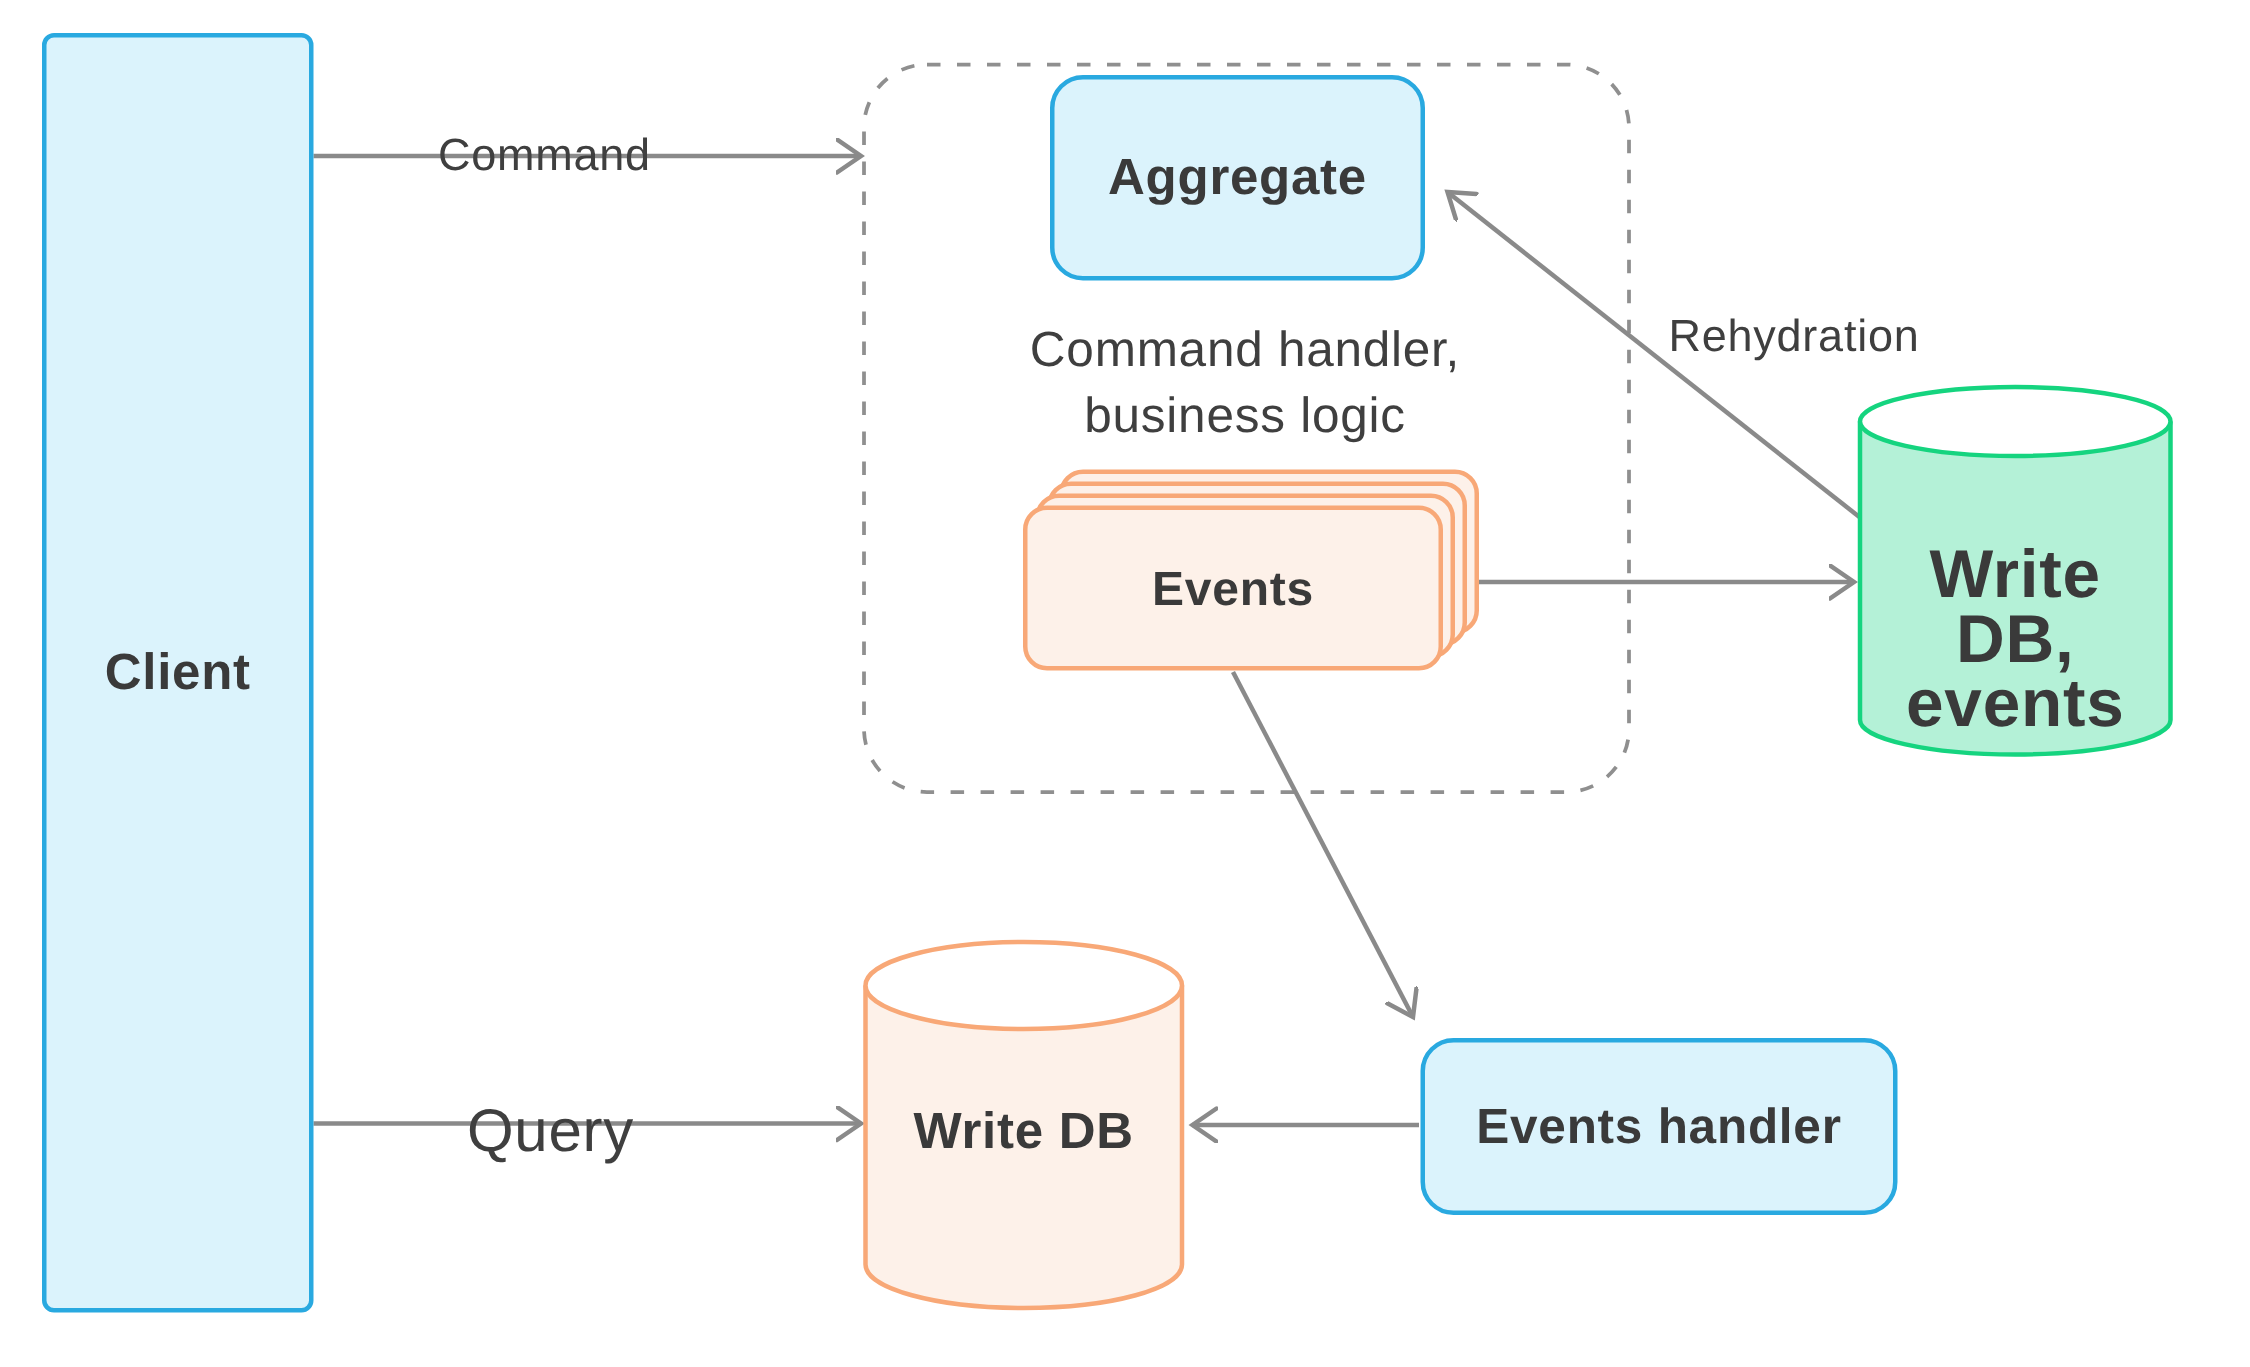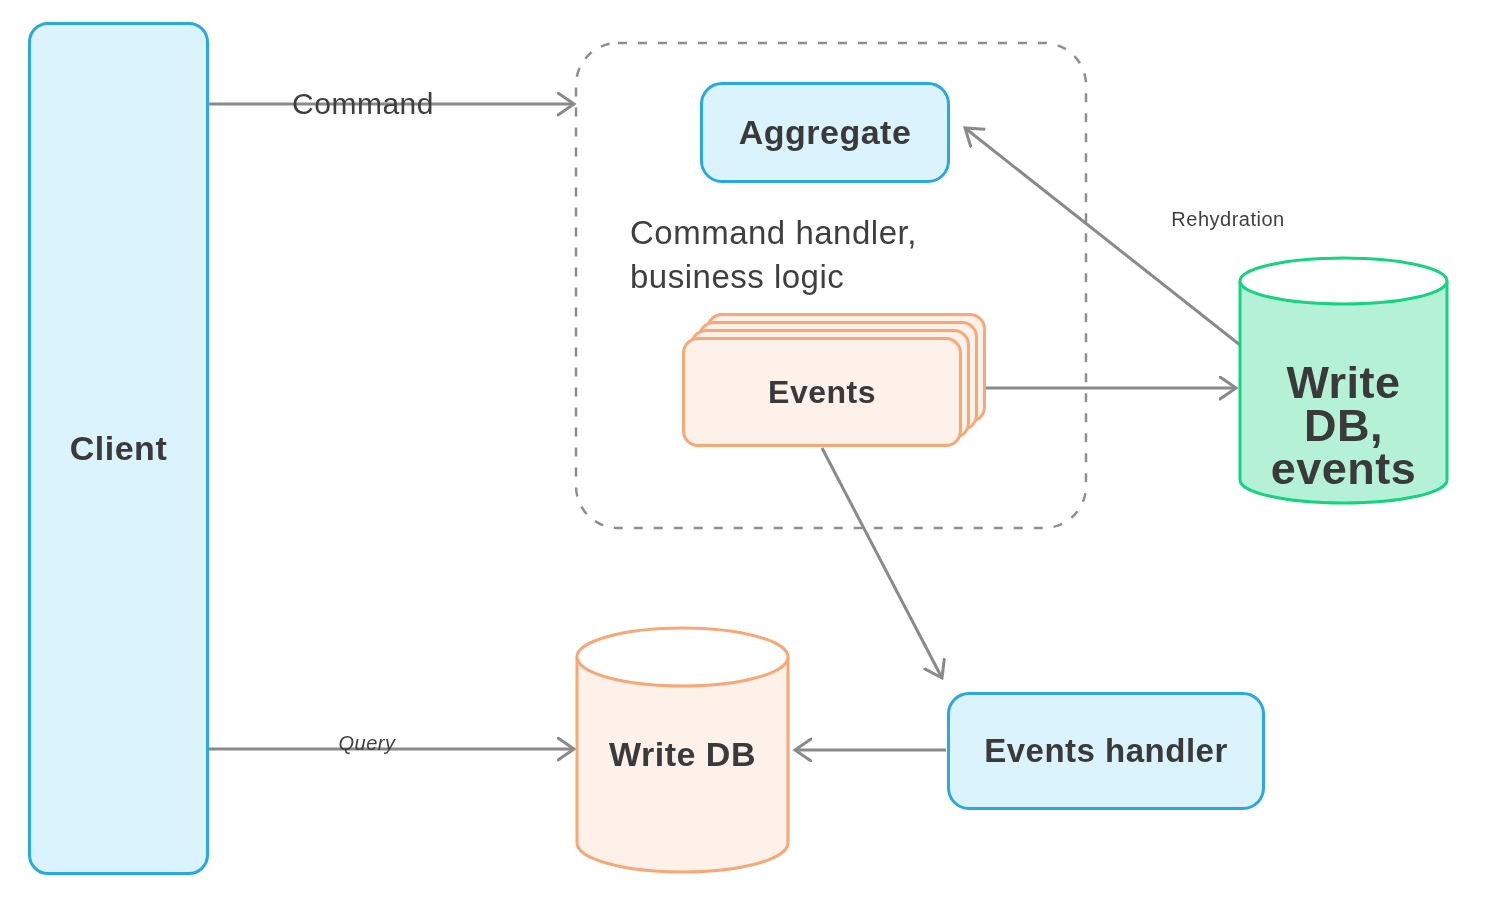--- a/index.html
+++ b/index.html
@@ -21,22 +21,22 @@
     align-items: center;
     justify-content: center;
     color: var(--text-dark);
     font-weight: 700;
     letter-spacing: 0.5px;
   }
   .blue {
     background: var(--blue-fill);
     border: 3px solid var(--blue-border);
   }
-  .client        { left: 28px;  top: 22px;  width: 181px; height: 853px; border-radius: 20px; font-size: 34px; }
-  .aggregate     { left: 700px; top: 82px;  width: 250px; height: 101px; border-radius: 22px; font-size: 34px; }
+  .client        { left: 28px;  top: 22px;  width: 181px; height: 853px; border-radius: 8px; font-size: 34px; }
+  .aggregate     { left: 700px; top: 50px;  width: 250px; height: 137px; border-radius: 22px; font-size: 34px; }
   .event-handler { left: 947px; top: 692px; width: 318px; height: 118px; border-radius: 22px; font-size: 33px; }
 
   
   .card {
     position: absolute;
     box-sizing: border-box;
     width: 280px;
     height: 110px;
     border-radius: 16px;
     background: var(--orange-fill);
@@ -55,29 +55,30 @@
   
   .label {
     position: absolute;
     color: #3f3f3f;
     font-weight: 300;
     text-align: center;
     letter-spacing: 0.5px;
     margin-top: 40px;
   }
   .label.command     { left: 263px;  top: 47px;  width: 200px; font-size: 30px; }
-  .label.query       { left: 267px;  top: 692px; width: 200px; font-size: 20px; font-style: italic; }
-  .label.rehydration { left: 1118px; top: 168px; width: 220px; font-size: 20px; }
+  .label.query       { left: 267px;  top: 692px; width: 200px; font-size: 40px; }
+  .label.rehydration { left: 1086px; top: 168px; width: 220px; font-size: 30px; }
   .note {
     position: absolute;
     left: 630px; top: 211px; width: 400px;
     color: #3f3f3f;
     font-weight: 300;
     font-size: 33px;
     line-height: 44px;
+    text-align: center;
     white-space: pre-line;
     letter-spacing: 0.5px;
   }
 
   
   .db-label {
     position: absolute;
     color: var(--text-dark);
     font-weight: 700;
     text-align: center;

